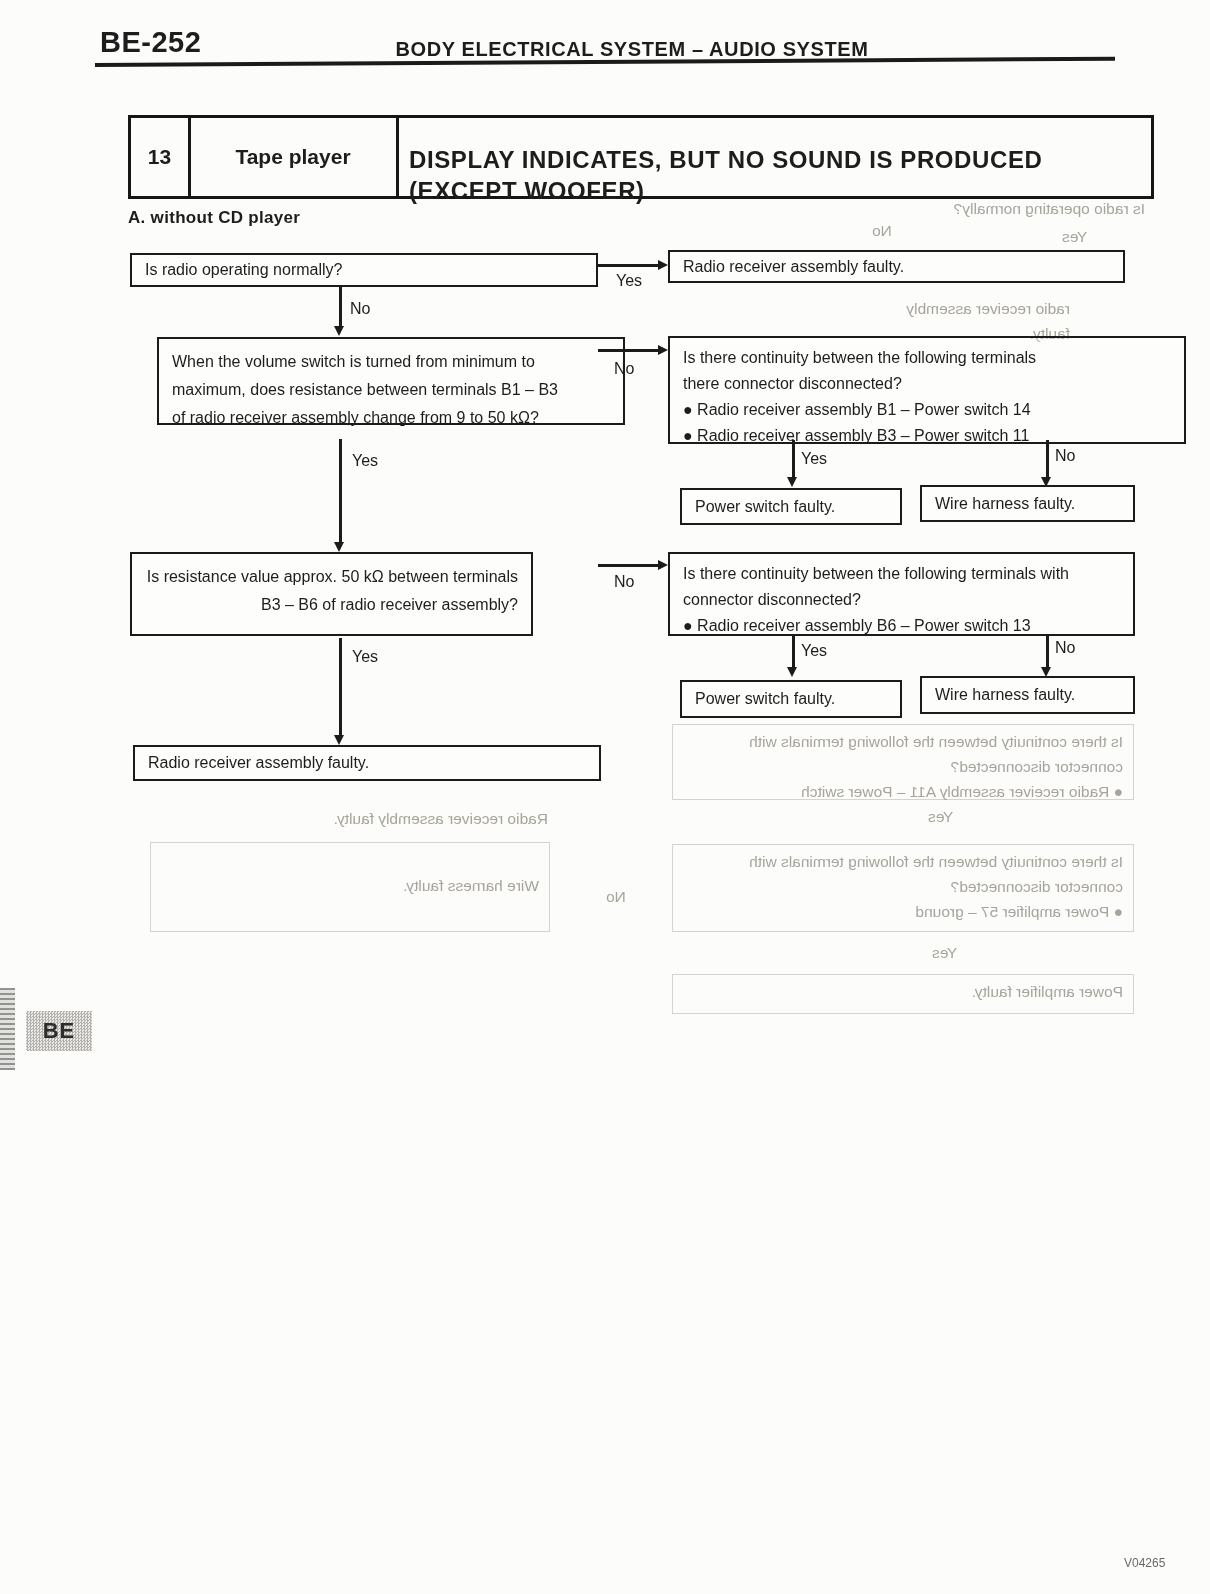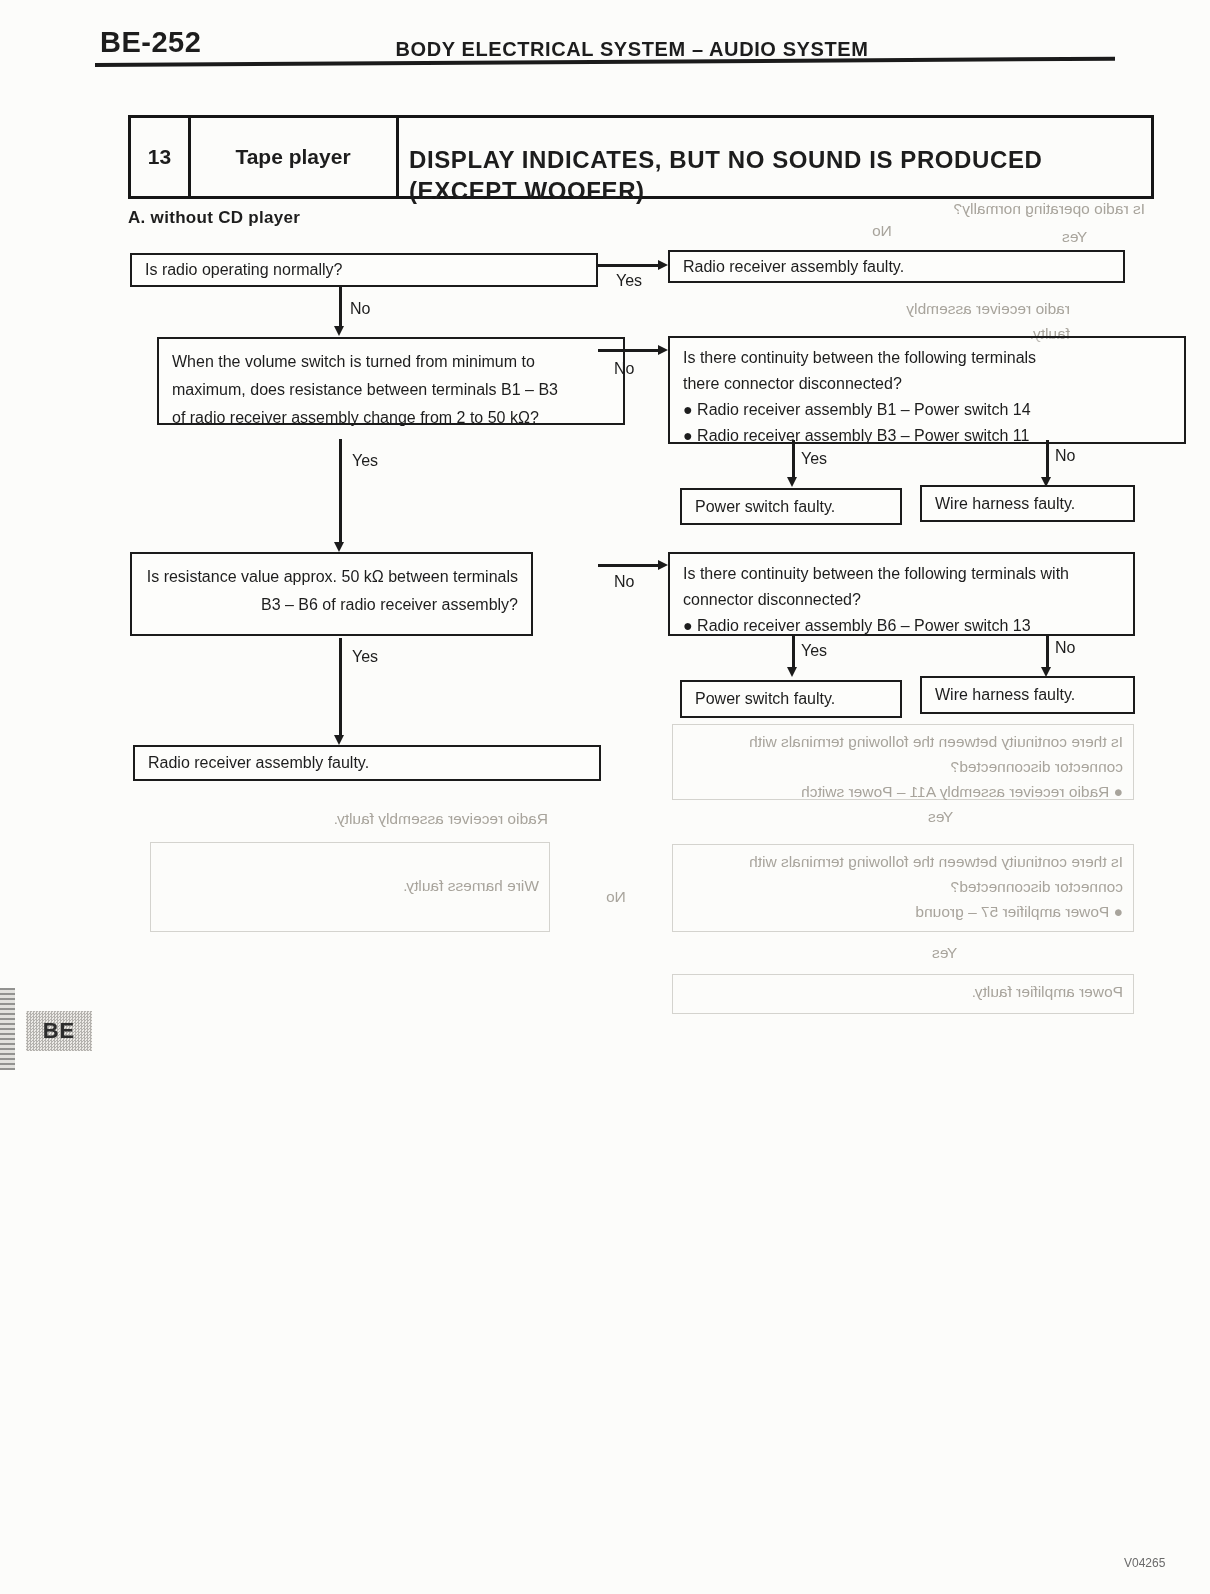--- a/index.html
+++ b/index.html
@@ -93,21 +93,21 @@
 <div class="lbl" style="left:616px;top:272px;">Yes</div>
 <div class="box single" style="left:668px;top:250px;width:457px;height:33px;">Radio receiver assembly faulty.</div>
 
 <div class="vline" style="left:339px;top:287px;height:40px;"></div>
 <div class="arr-d" style="left:334px;top:326px;"></div>
 <div class="lbl" style="left:350px;top:300px;">No</div>
 
 <div class="box multi" style="left:136px;top:337px;width:468px;height:88px;margin-left:21px;">
   <div>When the volume switch is turned from minimum to</div>
   <div>maximum, does resistance between terminals B1 – B3</div>
-  <div>of radio receiver assembly change from 2 to 50 kΩ?</div>
+  <div>of radio receiver assembly change from 9 to 50 kΩ?</div>
 </div>
 <div class="hline" style="left:598px;top:349px;width:62px;"></div>
 <div class="arr-r" style="left:658px;top:345px;"></div>
 <div class="lbl" style="left:614px;top:360px;">No</div>
 
 <div class="box multi tight" style="left:668px;top:336px;width:518px;height:108px;">
   <div>Is there continuity between the following terminals</div>
   <div>there connector disconnected?</div>
   <div>●  Radio receiver assembly B1 – Power switch 14</div>
   <div>●  Radio receiver assembly B3 – Power switch 11</div>

